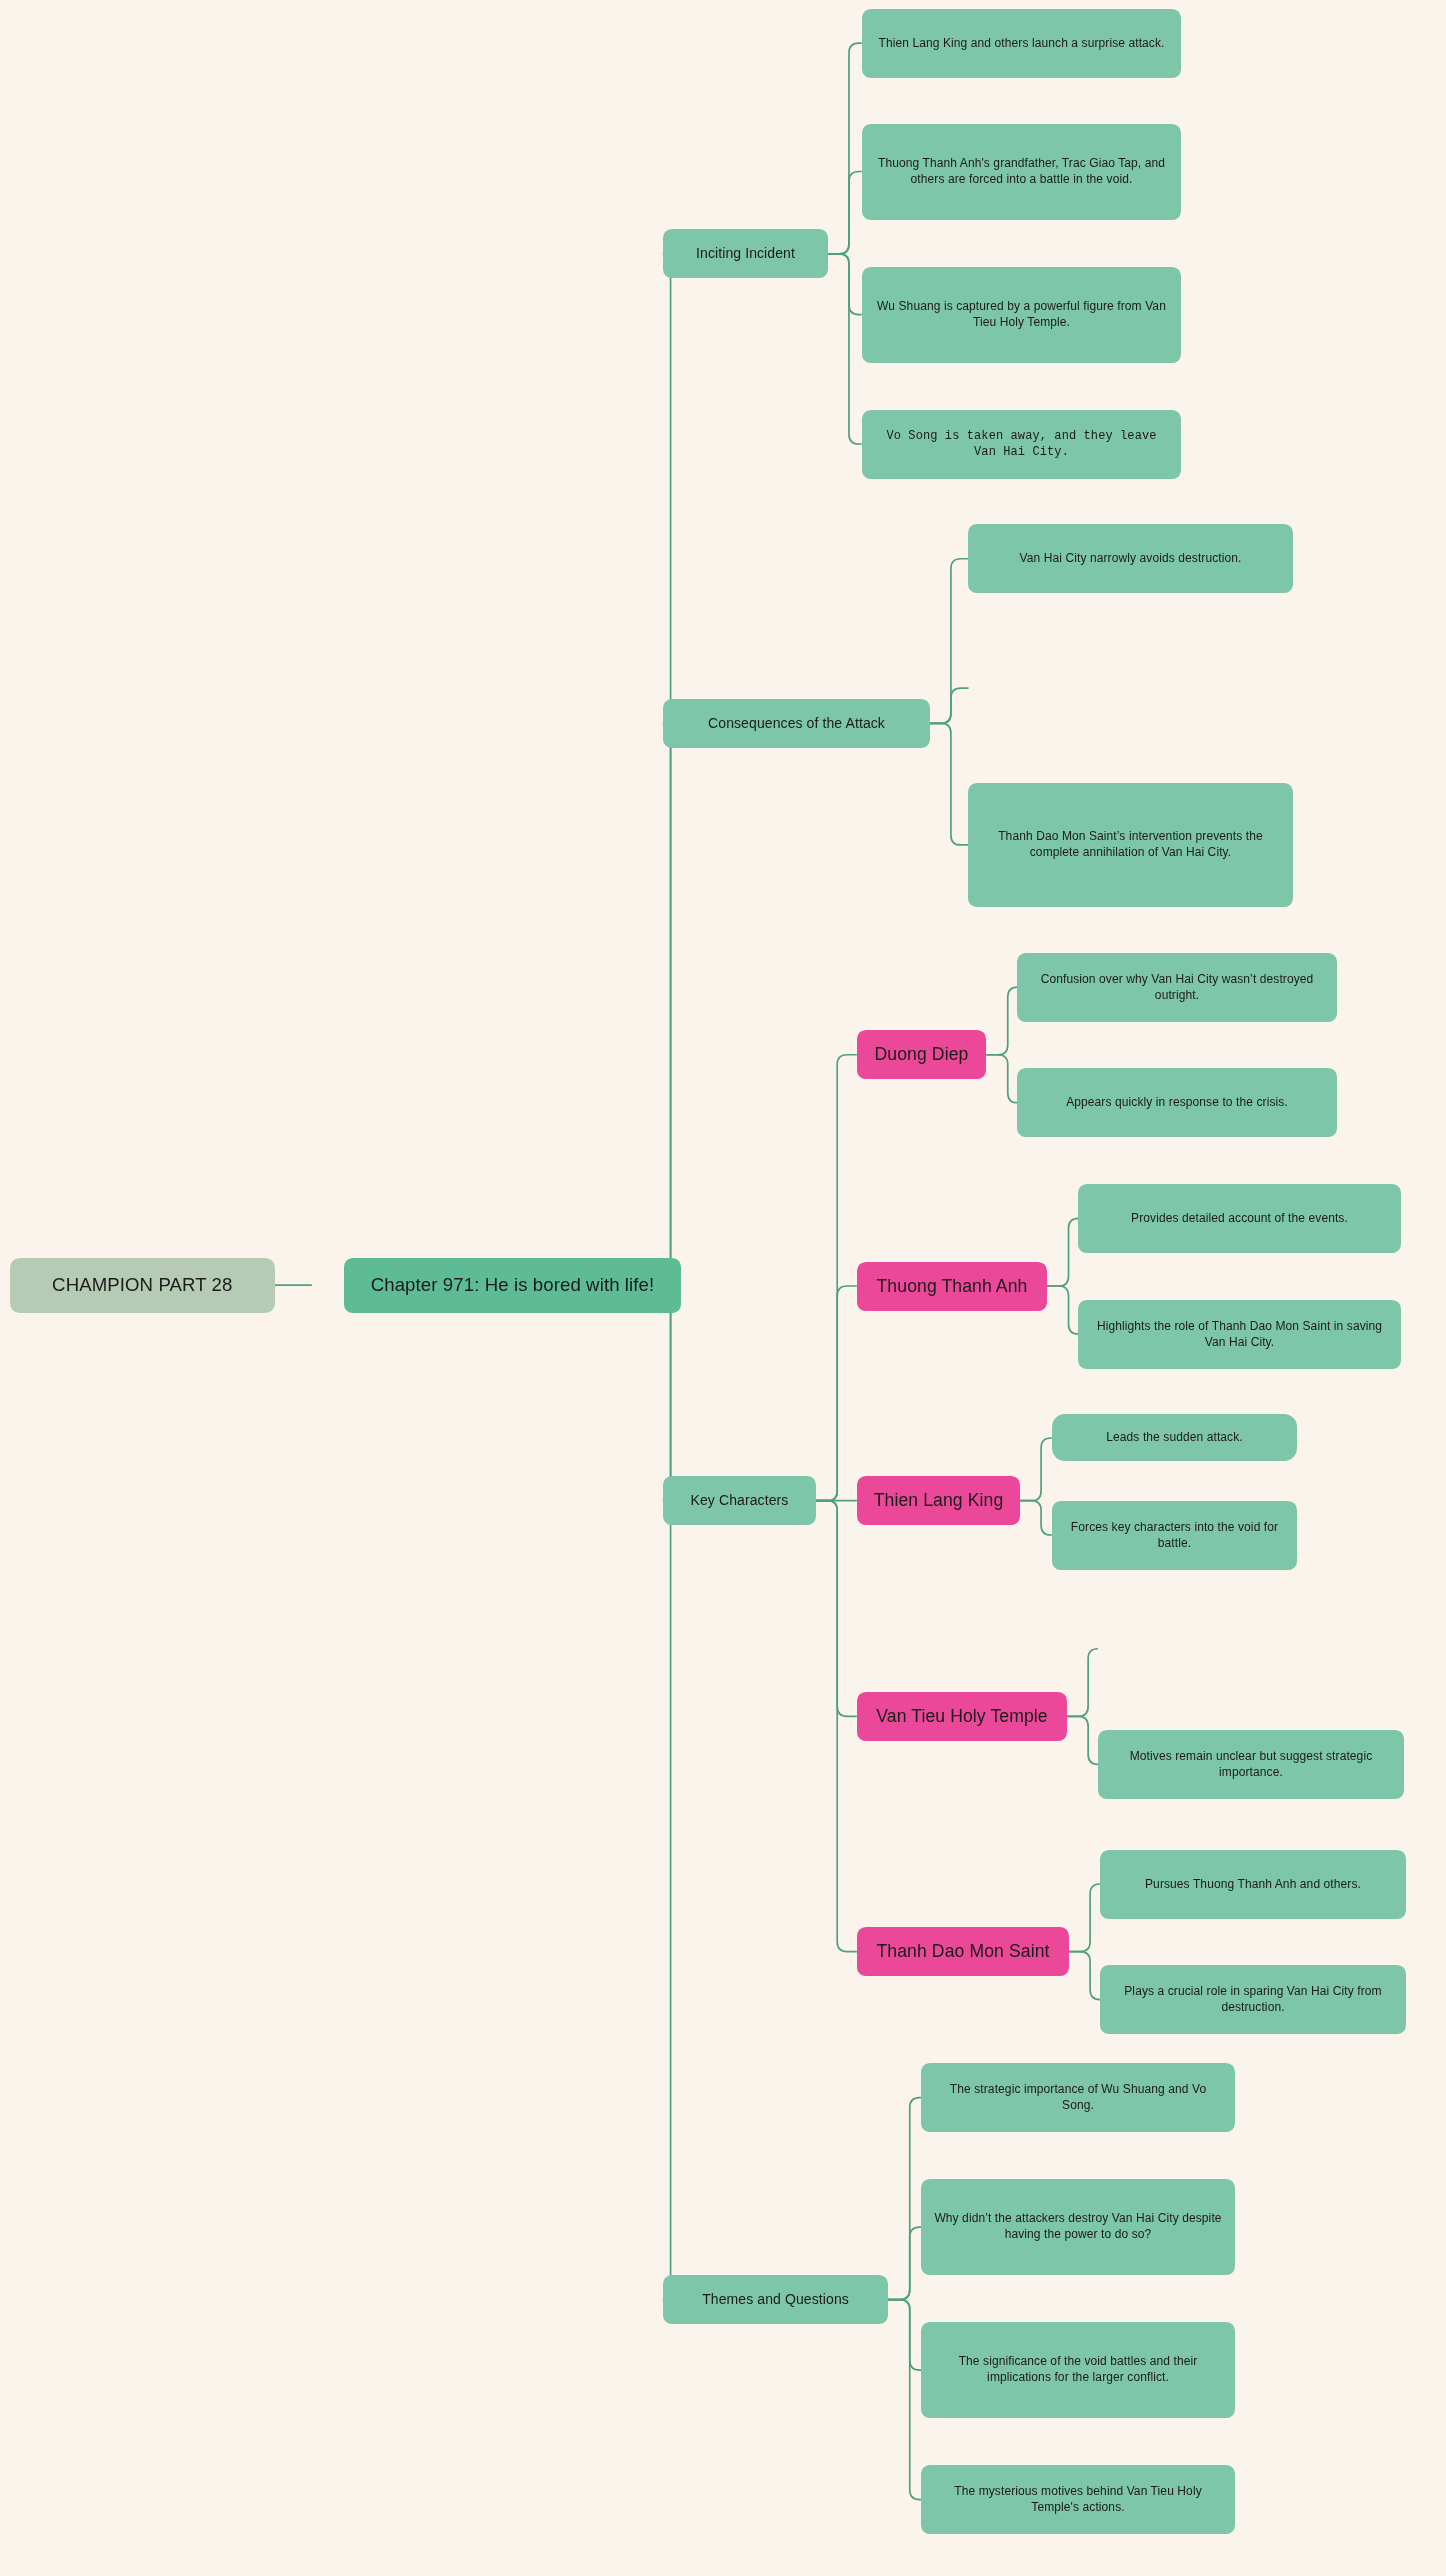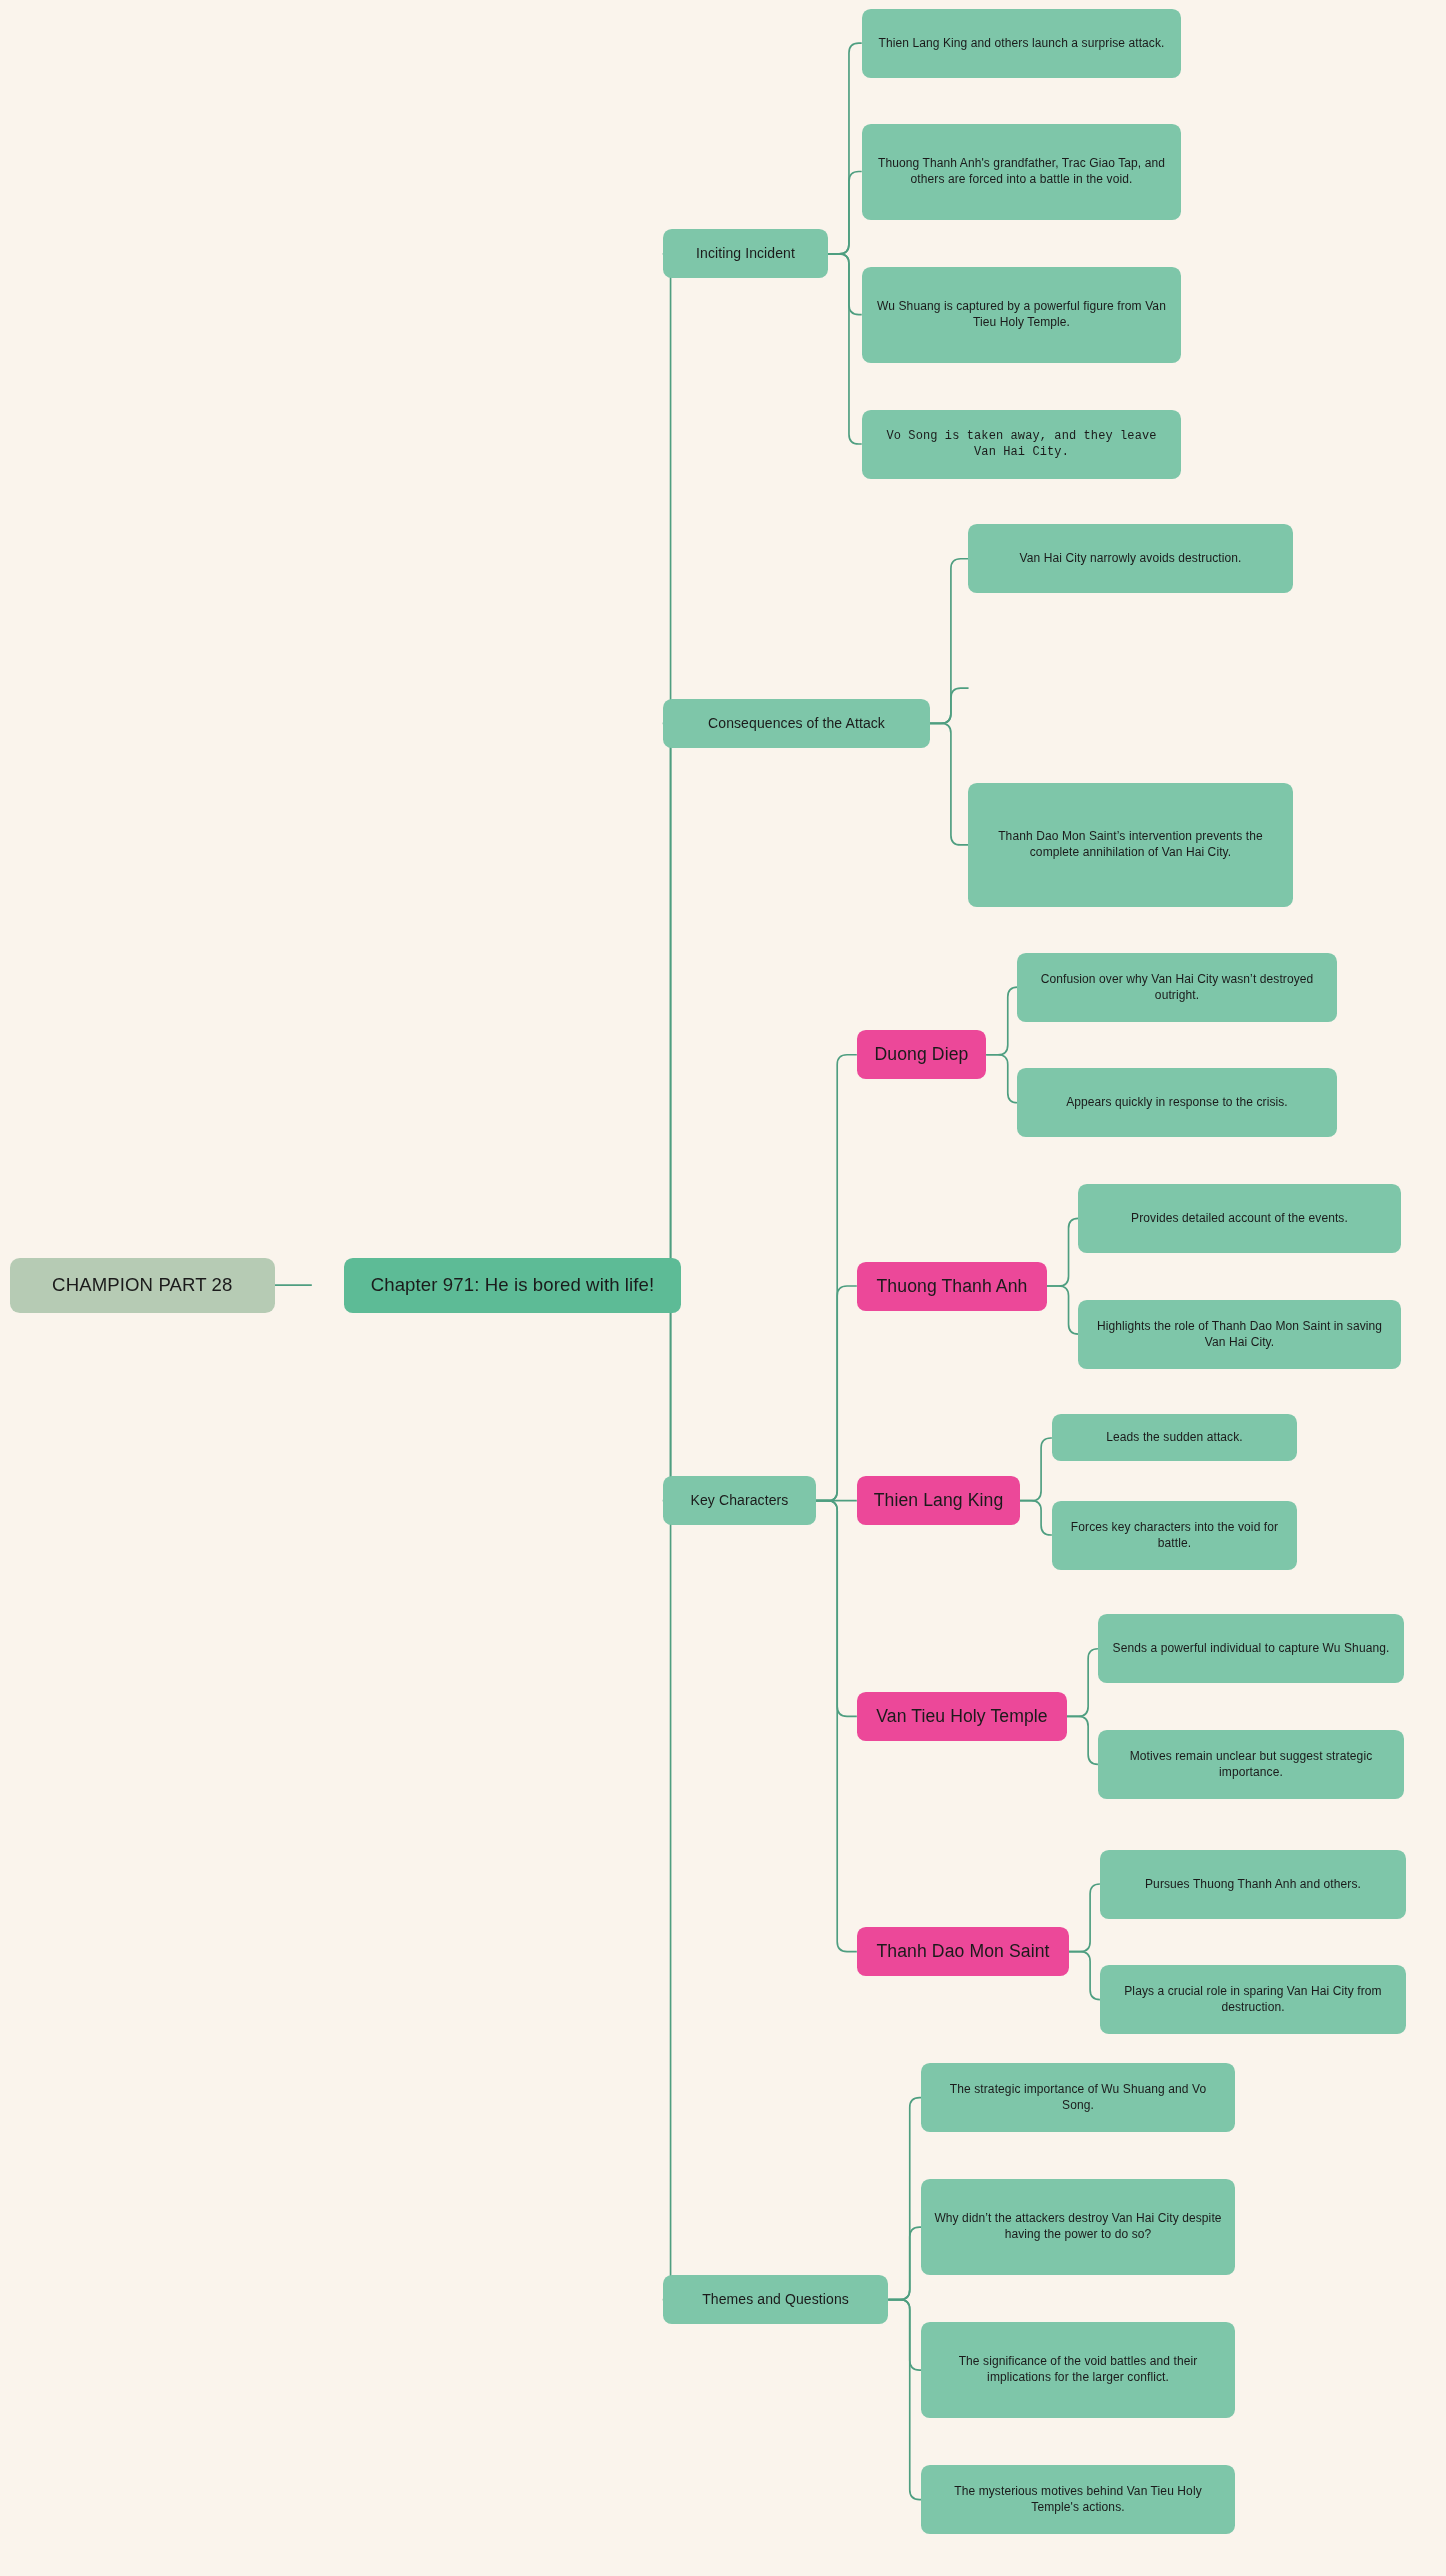--- a/index.html
+++ b/index.html
@@ -112,24 +112,23 @@
     <div class="node leaf" style="left: 862px; top: 410px; width: 319px; height: 69px; font-family: Liberation Mono, monospace;">Vo Song is taken away, and they leave Van Hai City.</div>
     <div class="node leaf" style="left: 968px; top: 524px; width: 325px; height: 69px;">Van Hai City narrowly avoids destruction.</div>
     <div class="node leaf" style="left: 968px; top: 783px; width: 325px; height: 124px;">Thanh Dao Mon Saint’s intervention prevents the complete annihilation of Van Hai City.</div>
     <div class="node subbranch" style="left: 857px; top: 1030px; width: 129px; height: 49px;">Duong Diep</div>
     <div class="node leaf" style="left: 1017px; top: 953px; width: 320px; height: 69px;">Confusion over why Van Hai City wasn’t destroyed outright.</div>
     <div class="node leaf" style="left: 1017px; top: 1068px; width: 320px; height: 69px;">Appears quickly in response to the crisis.</div>
     <div class="node subbranch" style="left: 857px; top: 1262px; width: 190px; height: 49px;">Thuong Thanh Anh</div>
     <div class="node leaf" style="left: 1078px; top: 1184px; width: 323px; height: 69px;">Provides detailed account of the events.</div>
     <div class="node leaf" style="left: 1078px; top: 1300px; width: 323px; height: 69px;">Highlights the role of Thanh Dao Mon Saint in saving Van Hai City.</div>
     <div class="node subbranch" style="left: 857px; top: 1476px; width: 163px; height: 49px;">Thien Lang King</div>
-    <div class="node leaf" style="left: 1052px; top: 1414px; width: 245px; height: 47px;">Leads the sudden attack.</div>
+    <div class="node leaf" style="left: 1052px; top: 1414px; width: 245px; height: 47px; border-radius: 13px;">Leads the sudden attack.</div>
     <div class="node leaf" style="left: 1052px; top: 1501px; width: 245px; height: 69px;">Forces key characters into the void for battle.</div>
     <div class="node subbranch" style="left: 857px; top: 1692px; width: 210px; height: 49px;">Van Tieu Holy Temple</div>
-    <div class="node leaf" style="left: 1098px; top: 1614px; width: 306px; height: 69px;">Sends a powerful individual to capture Wu Shuang.</div>
     <div class="node leaf" style="left: 1098px; top: 1730px; width: 306px; height: 69px;">Motives remain unclear but suggest strategic importance.</div>
     <div class="node subbranch" style="left: 857px; top: 1927px; width: 212px; height: 49px;">Thanh Dao Mon Saint</div>
     <div class="node leaf" style="left: 1100px; top: 1850px; width: 306px; height: 69px;">Pursues Thuong Thanh Anh and others.</div>
     <div class="node leaf" style="left: 1100px; top: 1965px; width: 306px; height: 69px;">Plays a crucial role in sparing Van Hai City from destruction.</div>
     <div class="node leaf" style="left: 921px; top: 2063px; width: 314px; height: 69px;">The strategic importance of Wu Shuang and Vo Song.</div>
     <div class="node leaf" style="left: 921px; top: 2179px; width: 314px; height: 96px;">Why didn’t the attackers destroy Van Hai City despite having the power to do so?</div>
     <div class="node leaf" style="left: 921px; top: 2322px; width: 314px; height: 96px;">The significance of the void battles and their implications for the larger conflict.</div>
     <div class="node leaf" style="left: 921px; top: 2465px; width: 314px; height: 69px;">The mysterious motives behind Van Tieu Holy Temple's actions.</div>
   </div>
 

